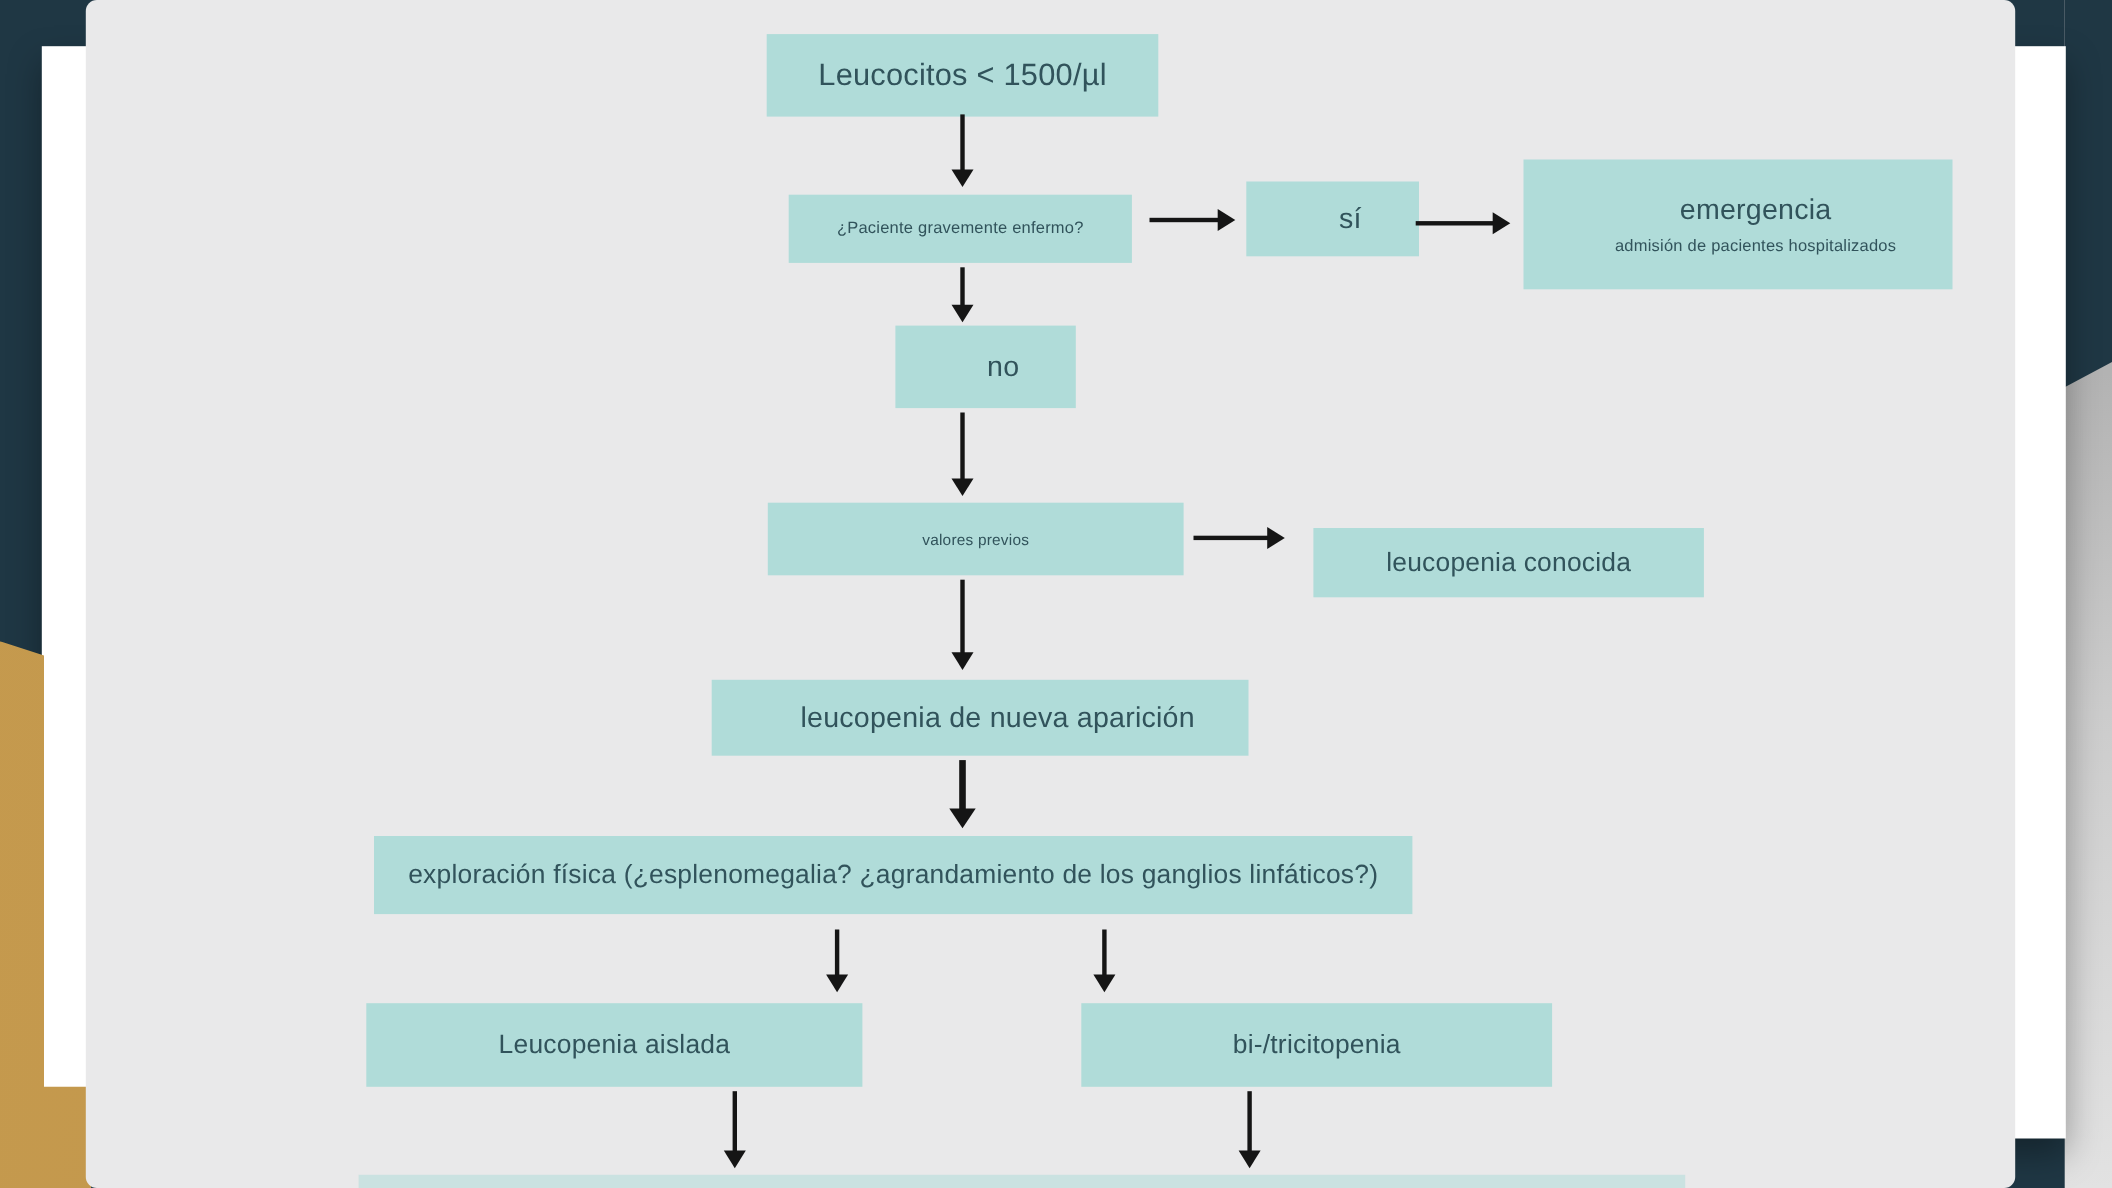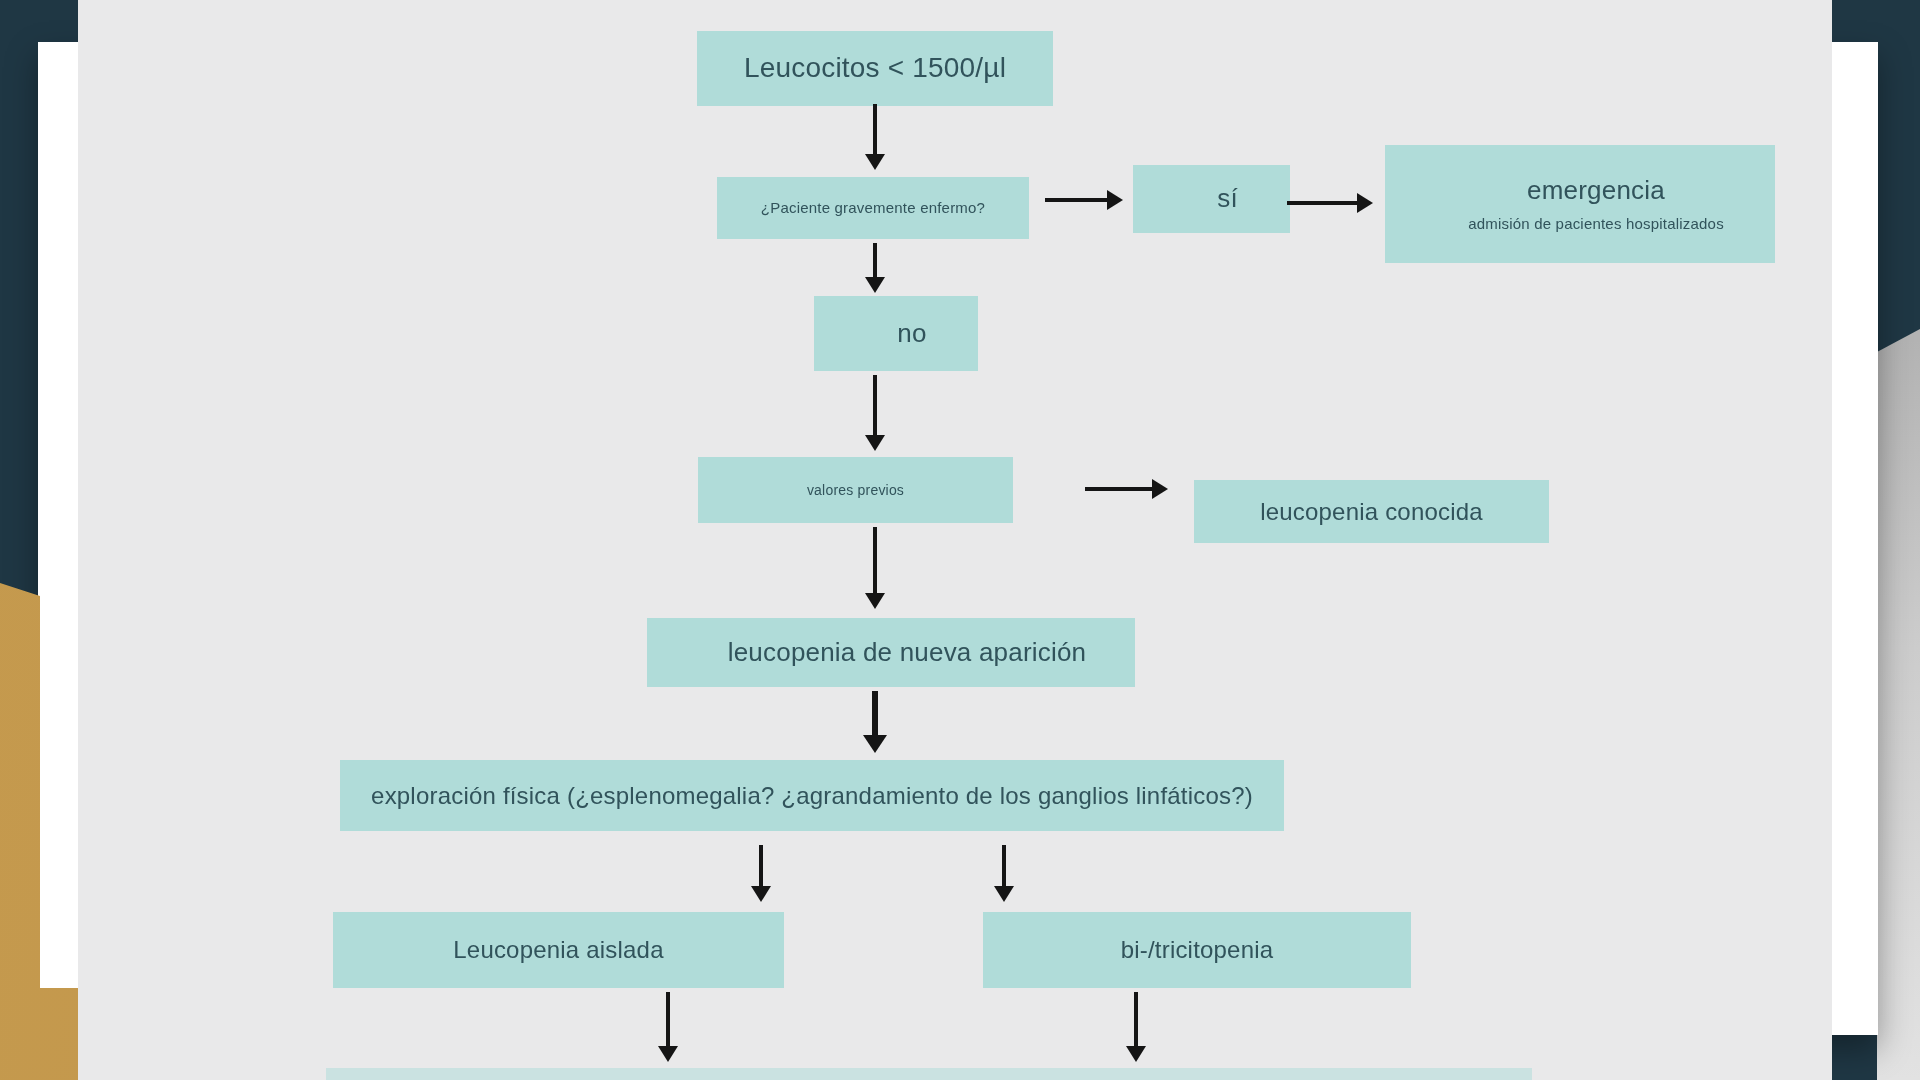--- a/index.html
+++ b/index.html
@@ -24,20 +24,21 @@
     box-shadow:0 14px 30px rgba(0,0,0,.35);
   }
   .gold-shape{
     position:absolute;left:0;top:0;width:1920px;height:1080px;pointer-events:none;
     background:linear-gradient(100deg,var(--gold,#c59a4e) 0%,#bd9045 100%);
     clip-path:polygon(0 583px,40px 596px,40px 988px,83px 988px,83px 1080px,0 1080px);
   }
   .canvas{
     position:absolute;left:78px;top:0;width:1754px;height:1080px;
     background:var(--slide-bg,#e9e9ea);
+    border-radius:10px;
   }
   
   .node{
     position:absolute;display:flex;flex-direction:column;align-items:center;justify-content:center;
     background:var(--node-fill,#b0dcd9);color:var(--node-text,#31535b);
     text-align:center;line-height:1.15;letter-spacing:.2px;
   }
   .fs-xl{font-size:28px;} .fs-lg{font-size:26px;padding-left:32px;} .fs-md{font-size:24px;}
   .fs-sm{font-size:15px;} .fs-xs{font-size:14px;}
   .node .sub{font-size:15px;margin-top:9px;}
@@ -95,21 +96,21 @@
 
     <div class="node fs-lg" style="left:1307px;top:145px;width:358px;height:118px;">
       <span>emergencia</span>
       <span class="sub">admisión de pacientes hospitalizados</span>
     </div>
 
     <div class="node fs-lg" style="left:736px;top:296px;width:132px;height:75px;text-align:center;">
       <span>no</span>
     </div>
 
-    <div class="node fs-xs" style="left:620px;top:457px;width:315px;height:66px;">
+    <div class="node fs-xs" style="left:620px;top:457px;width:378px;height:66px;">
       <span>valores previos</span>
     </div>
 
     <div class="node fs-md" style="left:1116px;top:480px;width:355px;height:63px;">
       <span>leucopenia conocida</span>
     </div>
 
     <div class="node fs-lg" style="left:569px;top:618px;width:456px;height:69px;">
       <span>leucopenia de nueva aparición</span>
     </div>

